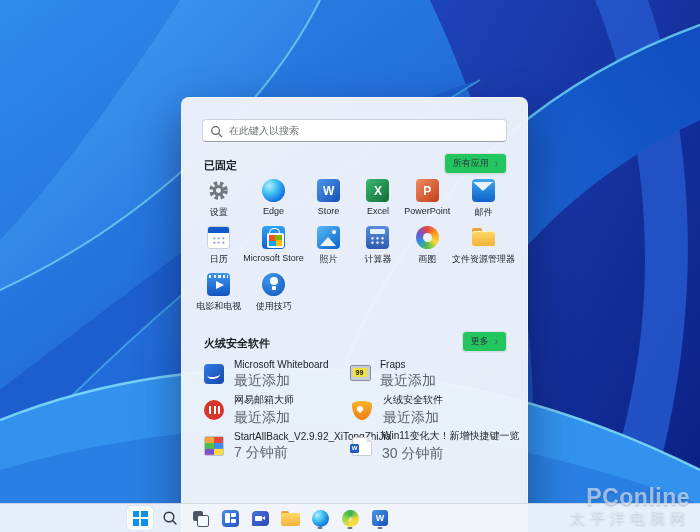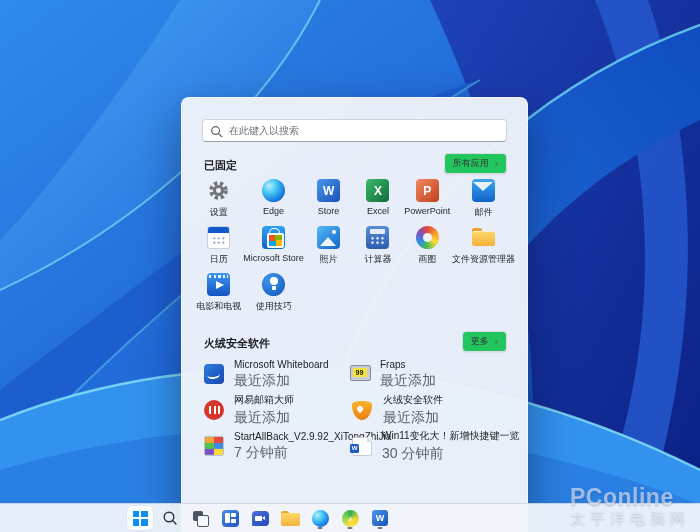--- a/index.html
+++ b/index.html
@@ -166,21 +166,21 @@
     background:linear-gradient(180deg,#ffd968,#f3b13c); border-radius:2px; }
   .tb-edge { width:17px; height:17px; border-radius:50%;
     background:radial-gradient(circle at 32% 30%, #b8ecfa 0%, #46c8f3 32%, #1b7fe4 66%, #0c4bb2 100%); }
   .tb-music { width:17px; height:17px; border-radius:50%; color:#fff; font-size:9px; line-height:17px; text-align:center;
     background:conic-gradient(from 180deg,#ffdd44,#9ad64a,#2fb14e,#e8d53c,#ffdd44); }
   .tb-word { width:16px; height:16px; border-radius:3px; background:linear-gradient(135deg,#4a97ea,#1950b8);
     color:#fff; font-weight:bold; font-size:9px; line-height:16px; text-align:center; }
   .tb-search svg { display:block; }
 
   
-  .watermark { position:absolute; right:10px; bottom:4px; text-align:left; pointer-events:none; z-index:50; }
+  .watermark { position:absolute; right:10px; bottom:4px; text-align:right; pointer-events:none; z-index:50; }
   .wm1 { font-size:23px; font-weight:bold; color:rgba(255,255,255,.55);
     text-shadow:0 1px 2px rgba(40,60,120,.35); letter-spacing:.5px; }
   .wm2 { font-size:15px; color:rgba(255,255,255,.42); letter-spacing:5px;
     text-shadow:0 1px 2px rgba(40,60,120,.3); margin-top:-2px; }
 </style>
 </head>
 <body>
 
 <div class="stage">
 

